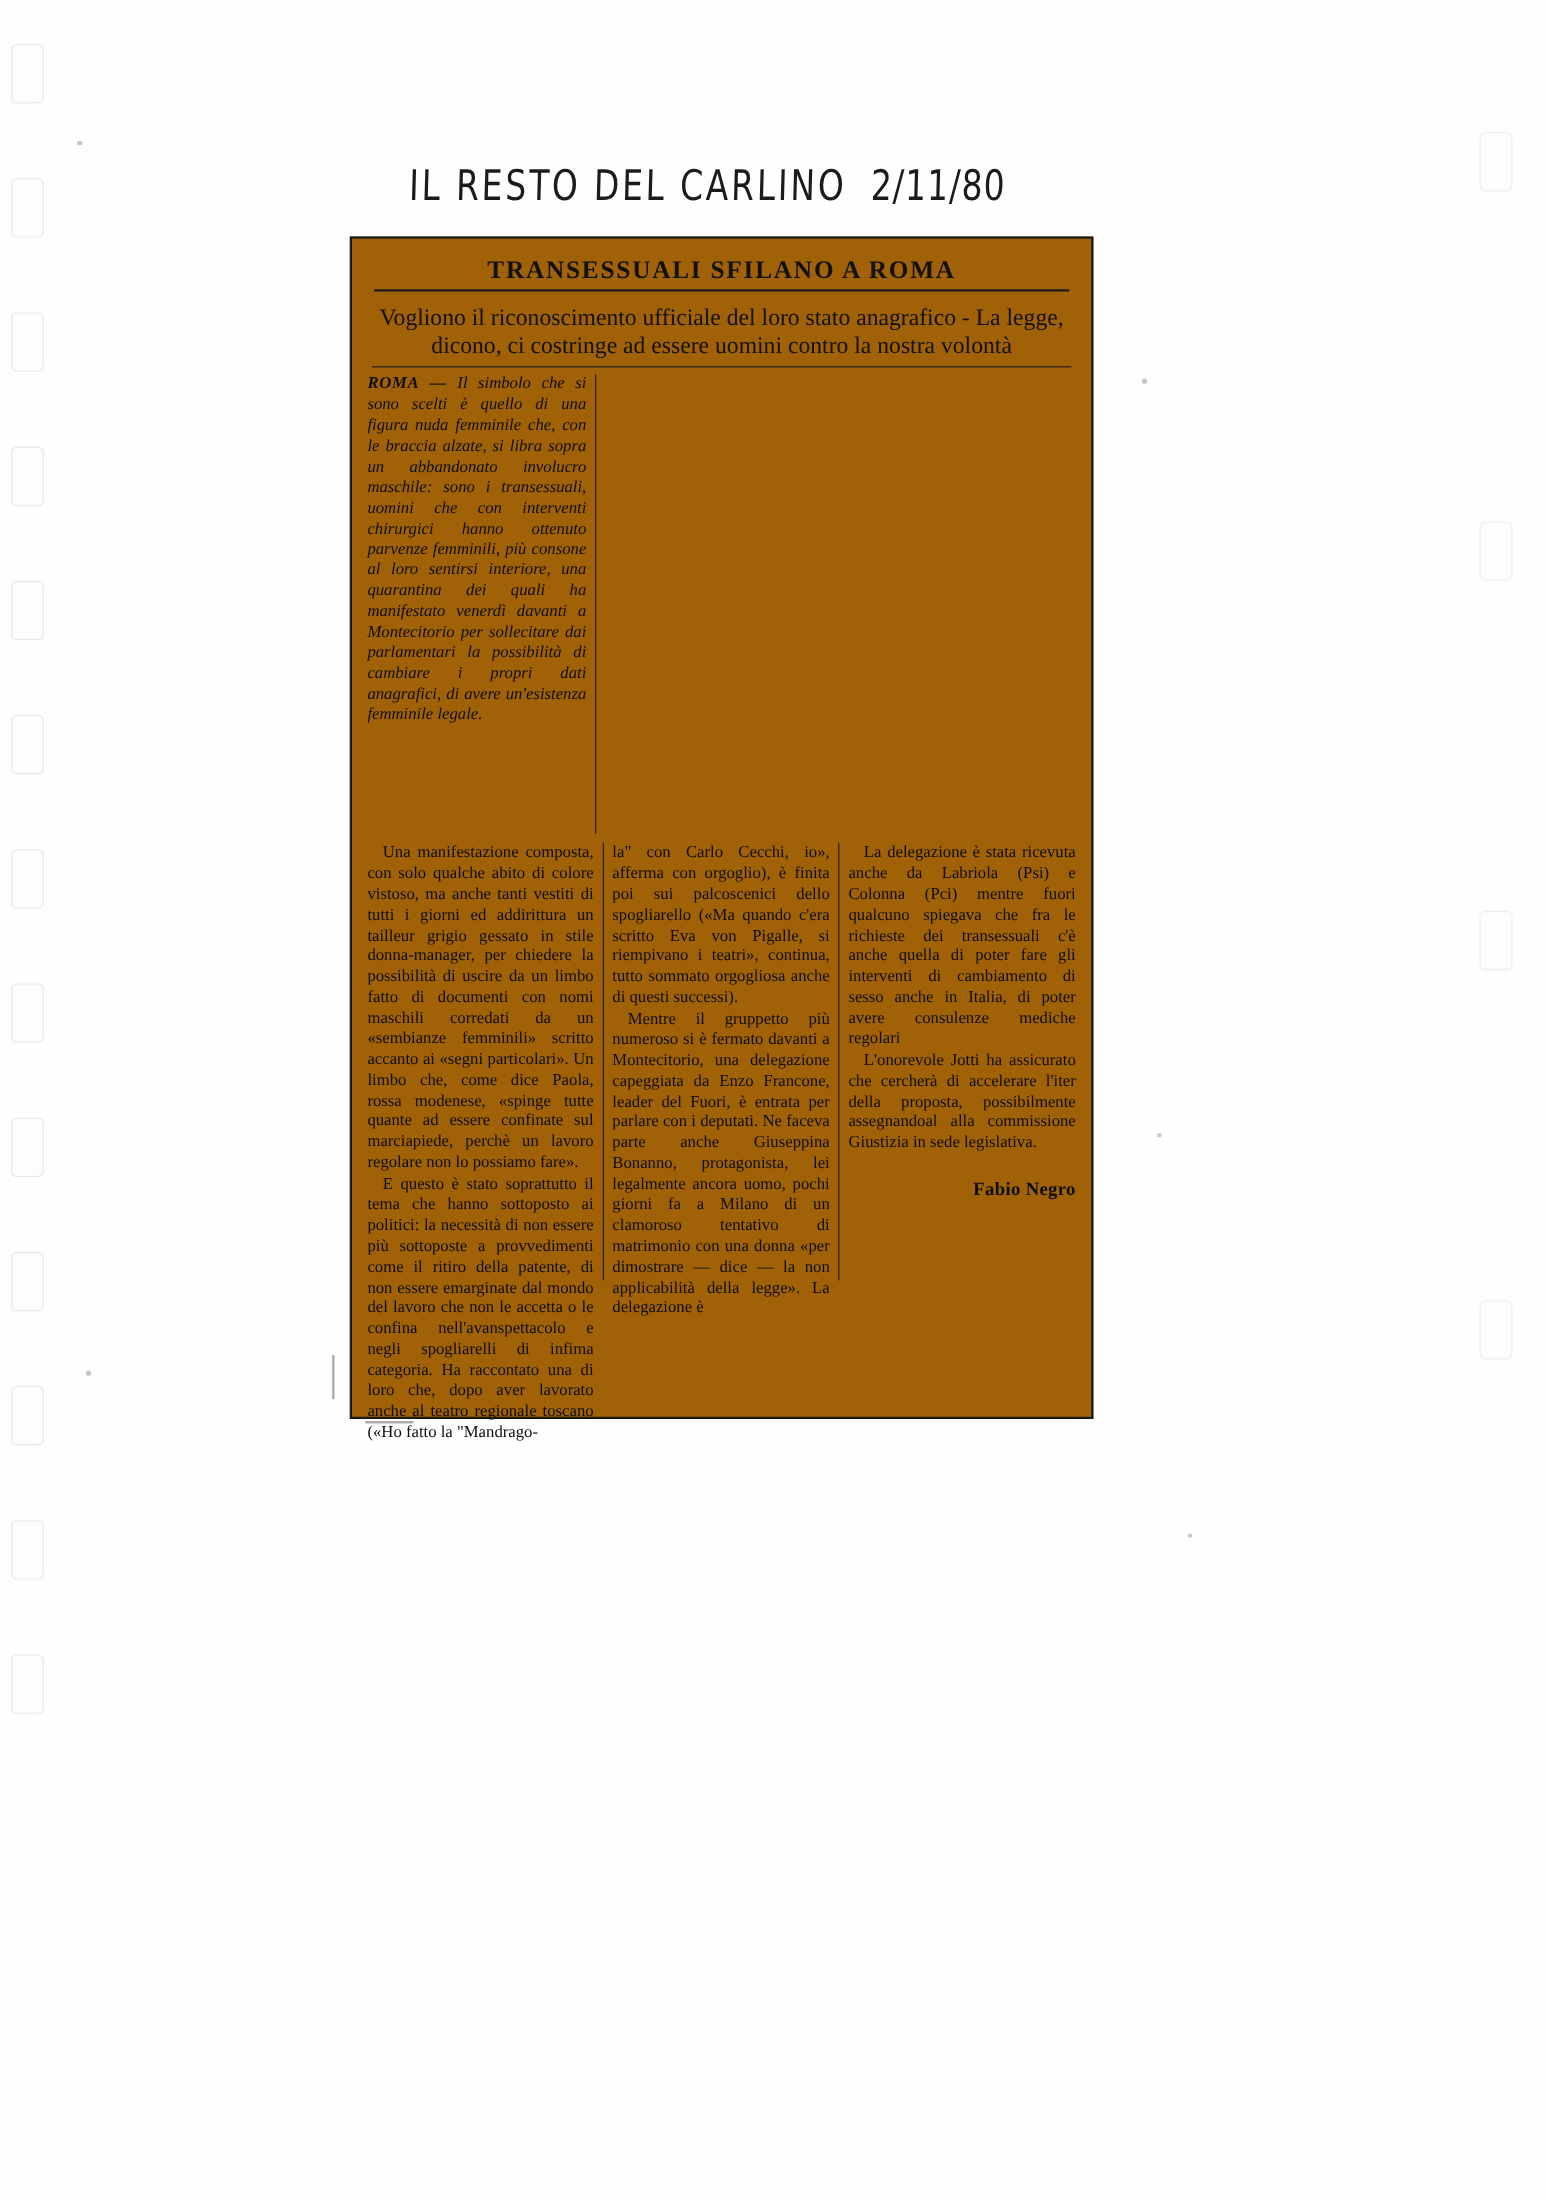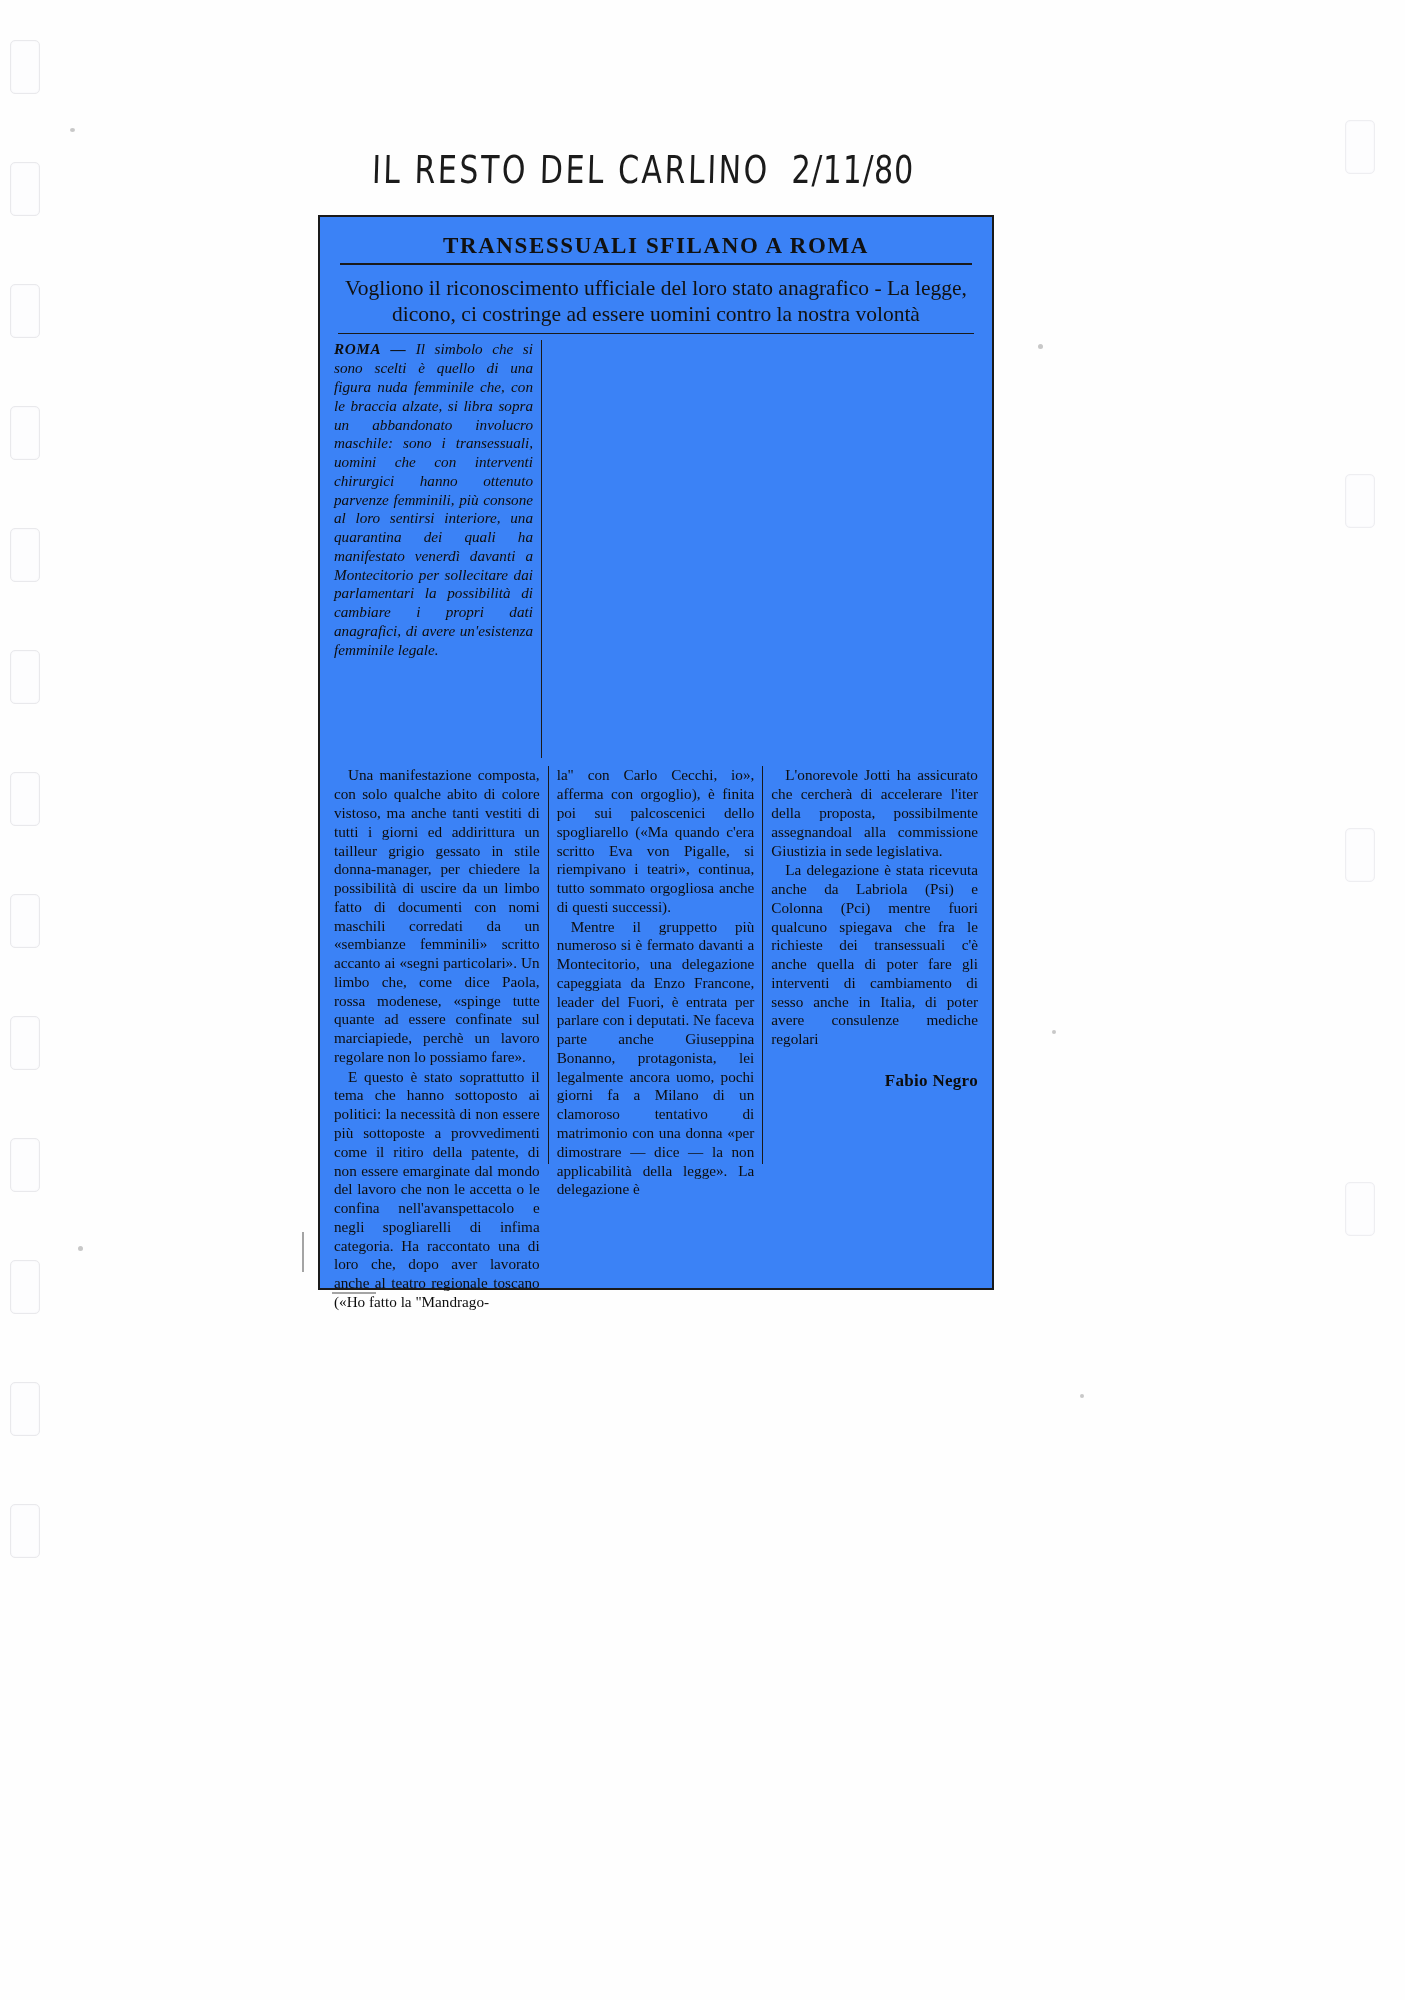--- a/index.html
+++ b/index.html
@@ -82,21 +82,21 @@
   }
 
   
   .clipping {
     position: absolute;
     left: 318px;
     top: 215px;
     width: 676px;
     height: 1075px;
     border: 2px solid #1a1a1a;
-    background: #3b82f6;
+    background: #a16207;
     box-sizing: border-box;
     padding: 10px 14px 8px 14px;
   }
 
   
   .kicker {
     text-align: center;
     font-family: "Liberation Serif", serif;
     font-weight: bold;
     font-size: 23px;
@@ -311,21 +311,21 @@
         <p>Una manifestazione composta, con solo qualche abito di colore vistoso, ma anche tanti vestiti di tutti i giorni ed addirittura un tailleur grigio gessato in stile donna-manager, per chiedere la possibilità di uscire da un limbo fatto di documenti con nomi maschili corredati da un «sembianze femminili» scritto accanto ai «segni particolari». Un limbo che, come dice Paola, rossa modenese, «spinge tutte quante ad essere confinate sul marciapiede, perchè un lavoro regolare non lo possiamo fare».</p>
         <p>E questo è stato soprattutto il tema che hanno sottoposto ai politici: la necessità di non essere più sottoposte a provvedimenti come il ritiro della patente, di non essere emarginate dal mondo del lavoro che non le accetta o le confina nell'avanspettacolo e negli spogliarelli di infima categoria. Ha raccontato una di loro che, dopo aver lavorato anche al teatro regionale toscano («Ho fatto la "Mandrago-</p>
       </div>
 
       <div class="col col-b body-text">
         <p class="no-indent">la" con Carlo Cecchi, io», afferma con orgoglio), è finita poi sui palcoscenici dello spogliarello («Ma quando c'era scritto Eva von Pigalle, si riempivano i teatri», continua, tutto sommato orgogliosa anche di questi successi).</p>
         <p>Mentre il gruppetto più numeroso si è fermato davanti a Montecitorio, una delegazione capeggiata da Enzo Francone, leader del Fuori, è entrata per parlare con i deputati. Ne faceva parte anche Giuseppina Bonanno, protagonista, lei legalmente ancora uomo, pochi giorni fa a Milano di un clamoroso tentativo di matrimonio con una donna «per dimostrare — dice — la non applicabilità della legge». La delegazione è</p>
       </div>
 
       <div class="col col-c body-text">
+        <p>La delegazione è stata ricevuta anche da Labriola (Psi) e Colonna (Pci) mentre fuori qualcuno spiegava che fra le richieste dei transessuali c'è anche quella di poter fare gli interventi di cambiamento di sesso anche in Italia, di poter avere consulenze mediche regolari</p>
         <p>L'onorevole Jotti ha assicurato che cercherà di accelerare l'iter della proposta, possibilmente assegnandoal alla commissione Giustizia in sede legislativa.</p>
-        <p>La delegazione è stata ricevuta anche da Labriola (Psi) e Colonna (Pci) mentre fuori qualcuno spiegava che fra le richieste dei transessuali c'è anche quella di poter fare gli interventi di cambiamento di sesso anche in Italia, di poter avere consulenze mediche regolari</p>
         <div class="byline">Fabio Negro</div>
       </div>
 
     </div>
 
   </div>
 </div>
 
 </body></html>

